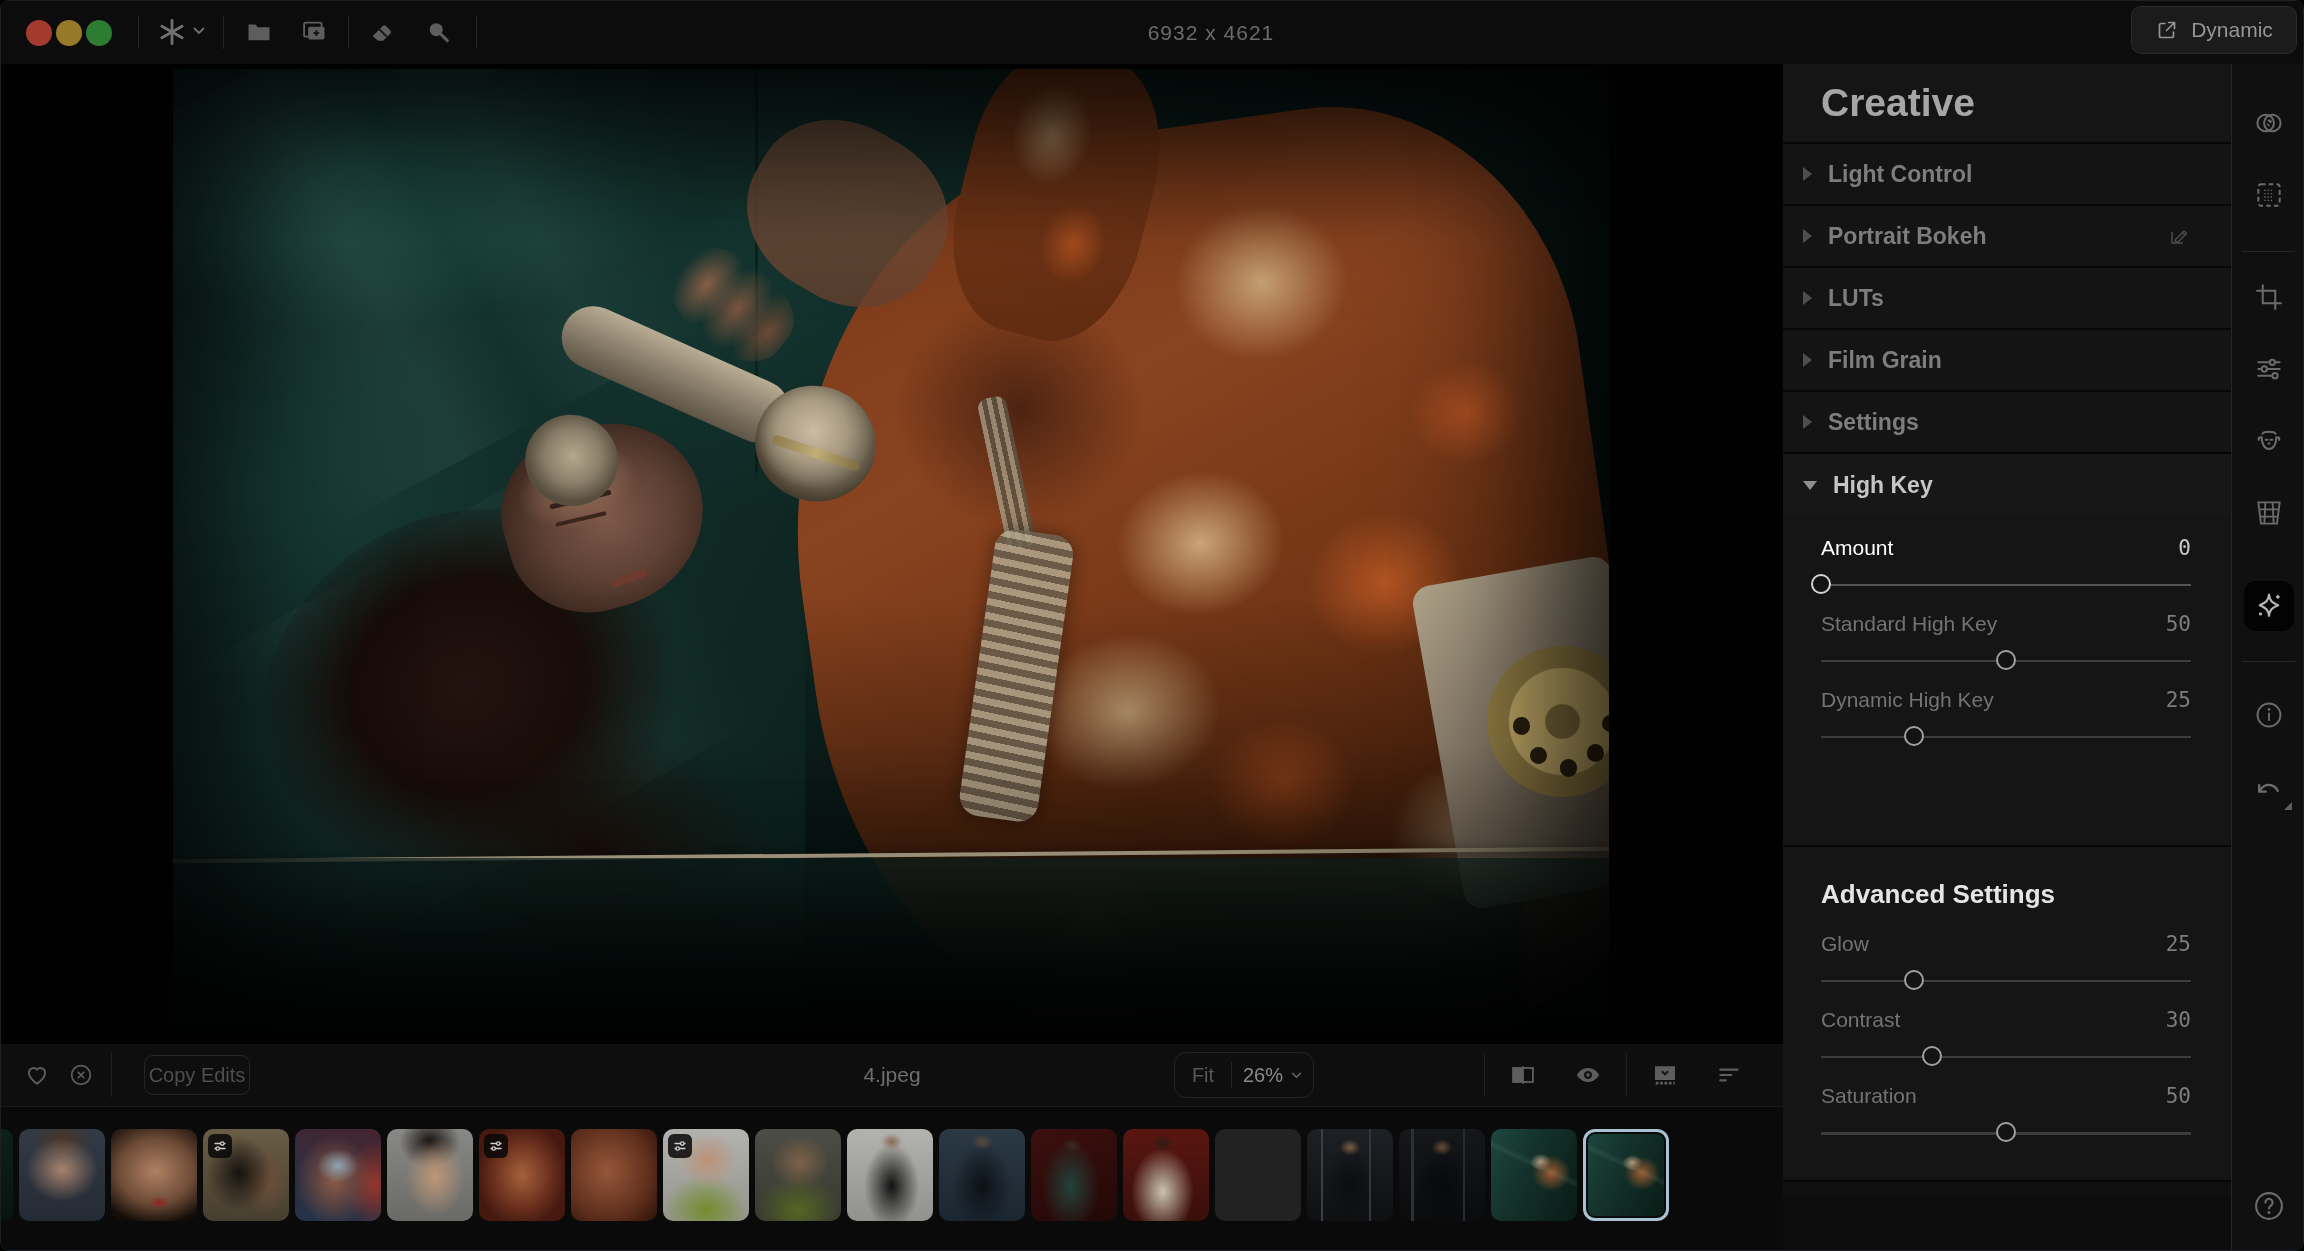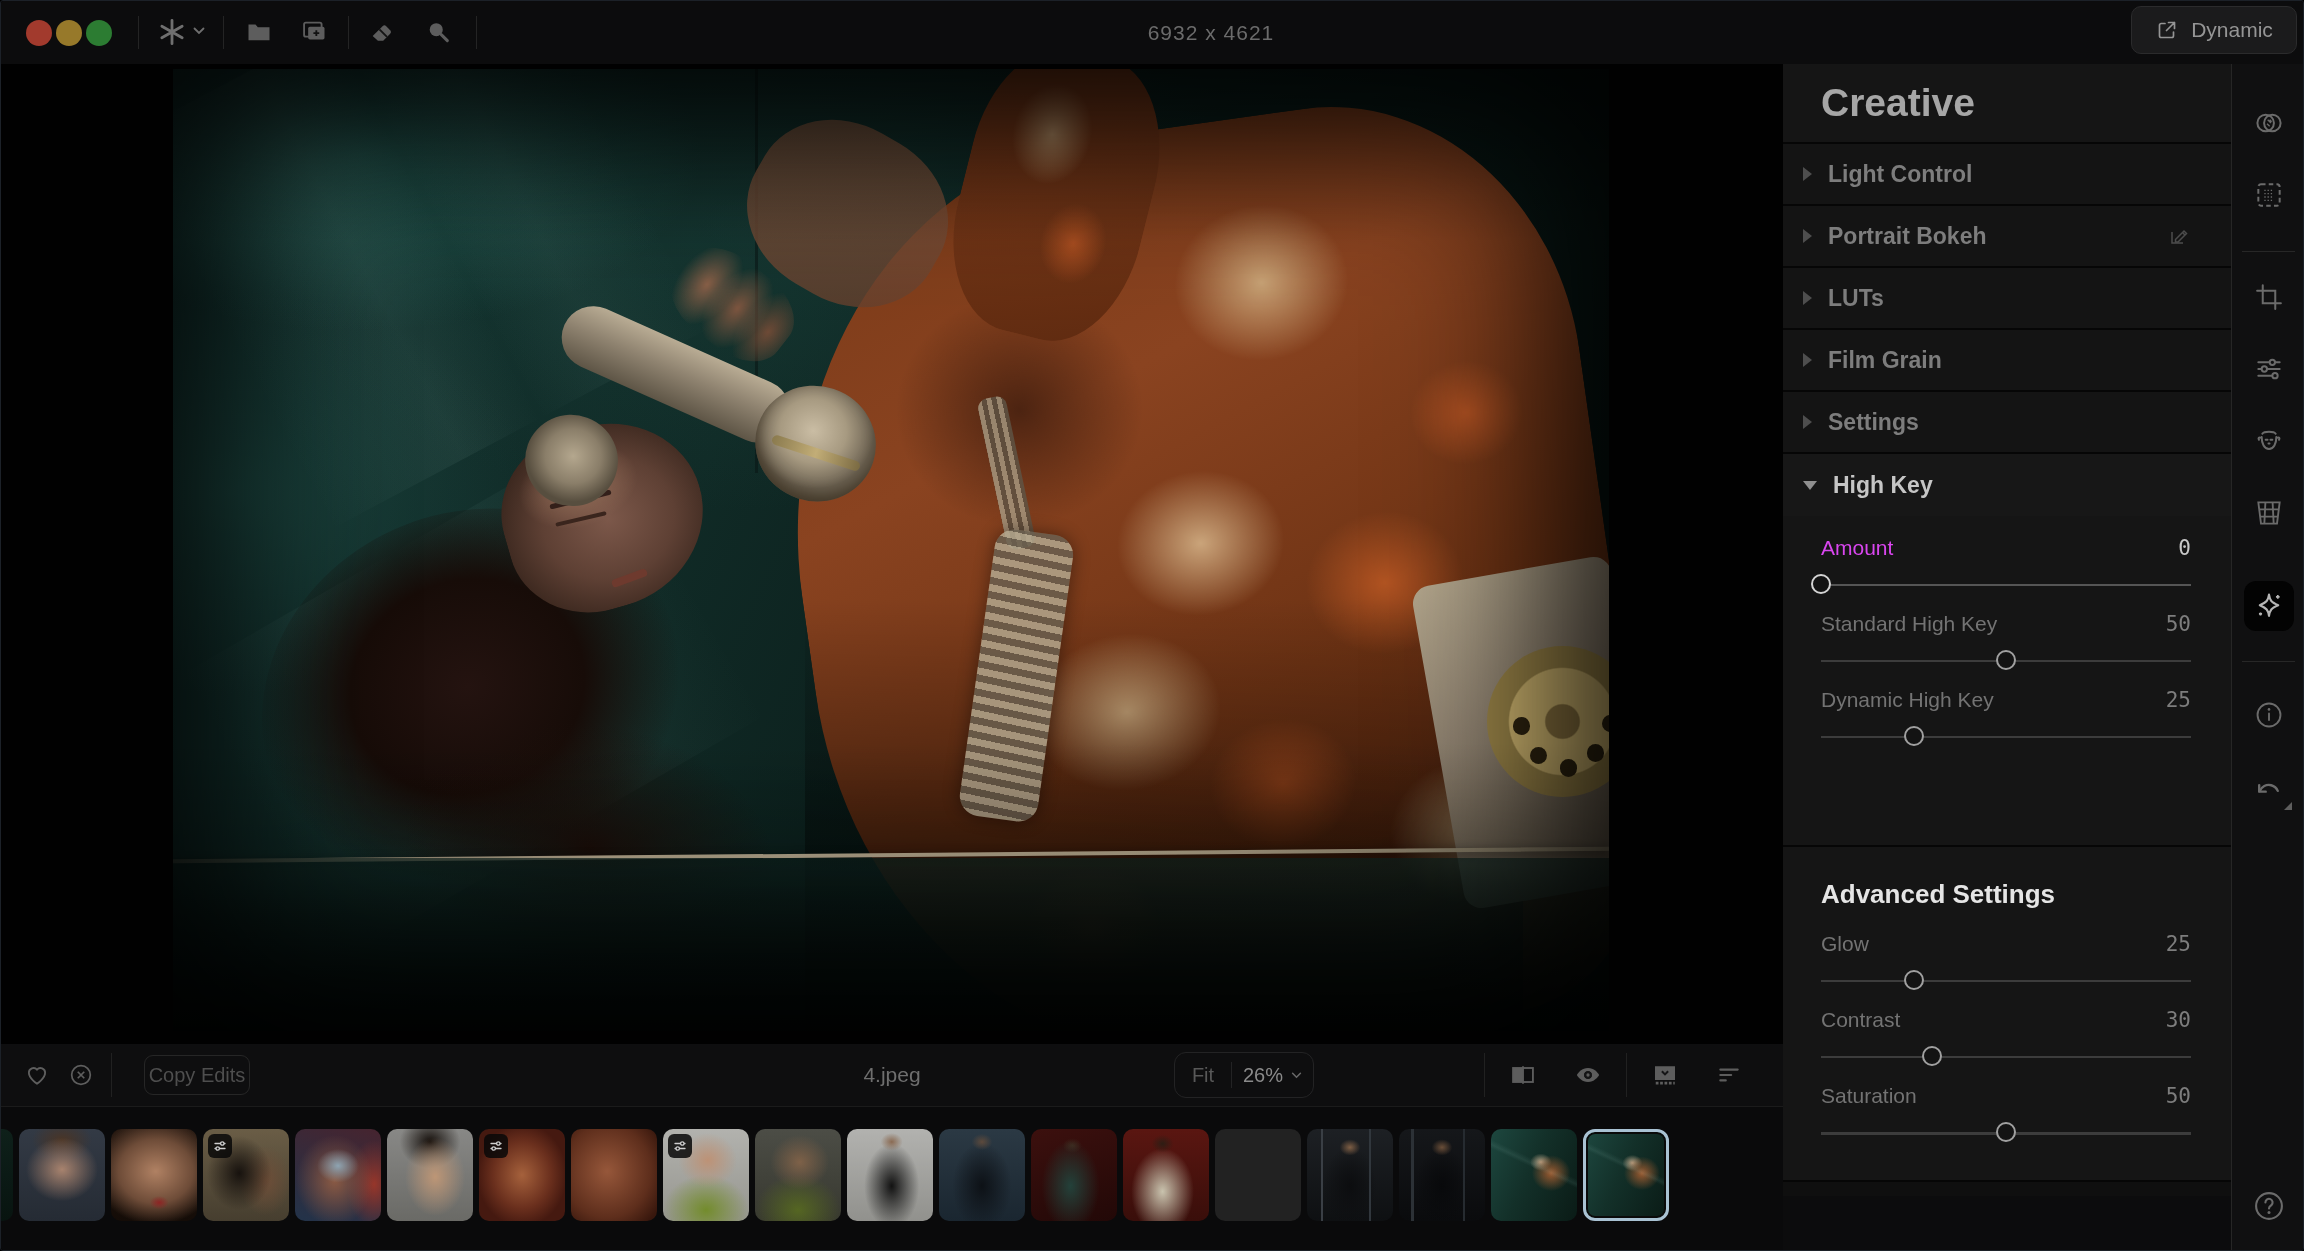--- a/index.html
+++ b/index.html
@@ -1,18 +1,18 @@
 <!DOCTYPE html>
 <html><head>
 <meta charset="utf-8">
 <style>
   * { margin:0; padding:0; box-sizing:border-box; }
   html,body { width:2304px; height:1251px; background:#000; overflow:hidden;
               font-family:"Liberation Sans","DejaVu Sans",sans-serif; }
-  .window { position:absolute; inset:0; border-radius:3px; overflow:hidden;
+  .window { position:absolute; inset:0; border-radius:9px; overflow:hidden;
             background:#000; border:1px solid #1c2128; }
 
   
   .topbar { position:absolute; left:0; top:0; width:2304px; height:63px; background:#0c0c0d; }
   .tl { position:absolute; top:19px; width:26px; height:26px; border-radius:50%; }
   .tl-red { left:25px; background:#a23a2d; }
   .tl-yellow { left:55px; background:#97792a; }
   .tl-green { left:85px; background:#2c7c32; }
   .tb-div { position:absolute; top:15px; width:1px; height:33px; background:#242424; }
   .tb-icon { position:absolute; top:17px; color:#6f6f6f; cursor:default; }
@@ -124,21 +124,21 @@
   .tri-d { width:0; height:0; border-left:7px solid transparent; border-right:7px solid transparent;
            border-top:9px solid #8f8f8f; }
   .row-spacer { flex:1; }
   .hk-header { background:#171717; border-bottom:none; color:#c6c6c6; }
   .hk-body, .adv-body { background:#151515; padding:12px 40px 0 38px; }
   .hk-body { height:331px; border-bottom:2px solid #060606; }
   .adv-body { height:335px; border-bottom:2px solid #060606; }
   .adv-title { color:#e5e5e5; font-size:26px; font-weight:bold; padding:20px 0 14px 0; }
   .srow { height:76px; position:relative; }
   .srow-top { display:flex; justify-content:space-between; align-items:center; padding-top:8px; }
-  .slabel { color:#d946ef; font-size:21px; }
+  .slabel { color:#ffffff; font-size:21px; }
   .svalue { color:#c9c9c9; font-size:21px; font-family:"DejaVu Sans Mono",monospace; }
   .strack { position:relative; margin-top:24px; height:2px; background:#555; cursor:pointer; }
   .sknob { position:absolute; top:-10px; width:20px; height:20px; border-radius:50%;
            background:#131313; border:2px solid #d4d4d4; transform:translateX(-50%); }
   .srow.dim .slabel { color:#737373; }
   .srow.dim .svalue { color:#7d7d7d;margin-left:41px; }
   .srow.dim .strack { background:#3c3c3c; }
   .srow.dim .sknob { border-color:#a0a0a0; }
   .strack.gradient { background:linear-gradient(90deg,#41503a 0%,#56512c 45%,#6e451e 75%,#8a4a1d 100%); height:3px; }
   .p-footer { position:absolute; left:0; right:0; bottom:0; top:1132px; background:#0c0c0d; }

